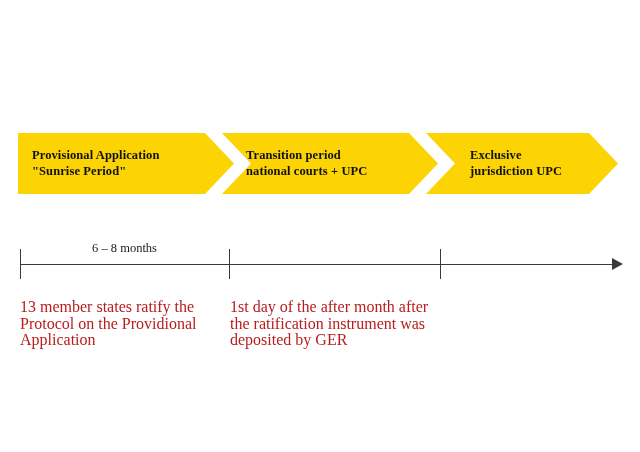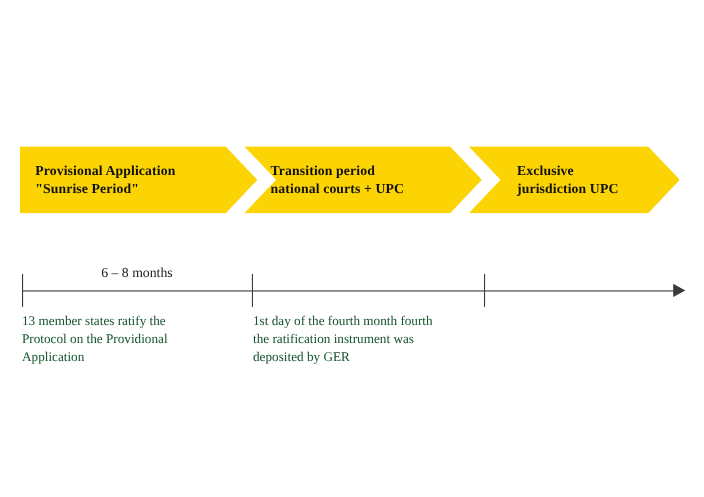--- a/index.html
+++ b/index.html
@@ -120,24 +120,24 @@
   
   .captions {
     position: absolute;
     left: 0;
     top: 283px;
     width: 640px;
     height: 70px;
   }
   .caption {
     position: absolute;
-    top: 0;
-    font-size: 12px;
+    top: 16px;
+    font-size: 16px;
     line-height: 16.5px;
-    color: #14532d;
+    color: #b91c1c;
     white-space: pre-line;
   }
   .caption.c1 { left: 20px; width: 205px; }
   .caption.c2 { left: 230px; width: 215px; }
 </style>
 </head>
 <body>
 
 <div id="diagram">
 
@@ -173,19 +173,19 @@
     <div class="axis-tick t3"></div>
 
   </div>
 
   <div class="captions">
 
     <div class="caption c1">13 member states ratify the
 Protocol on the Providional
 Application</div>
 
-    <div class="caption c2">1st day of the fourth month fourth
+    <div class="caption c2">1st day of the after month after
 the ratification instrument was
 deposited by GER</div>
 
   </div>
 
 </div>
 
 </body></html>

